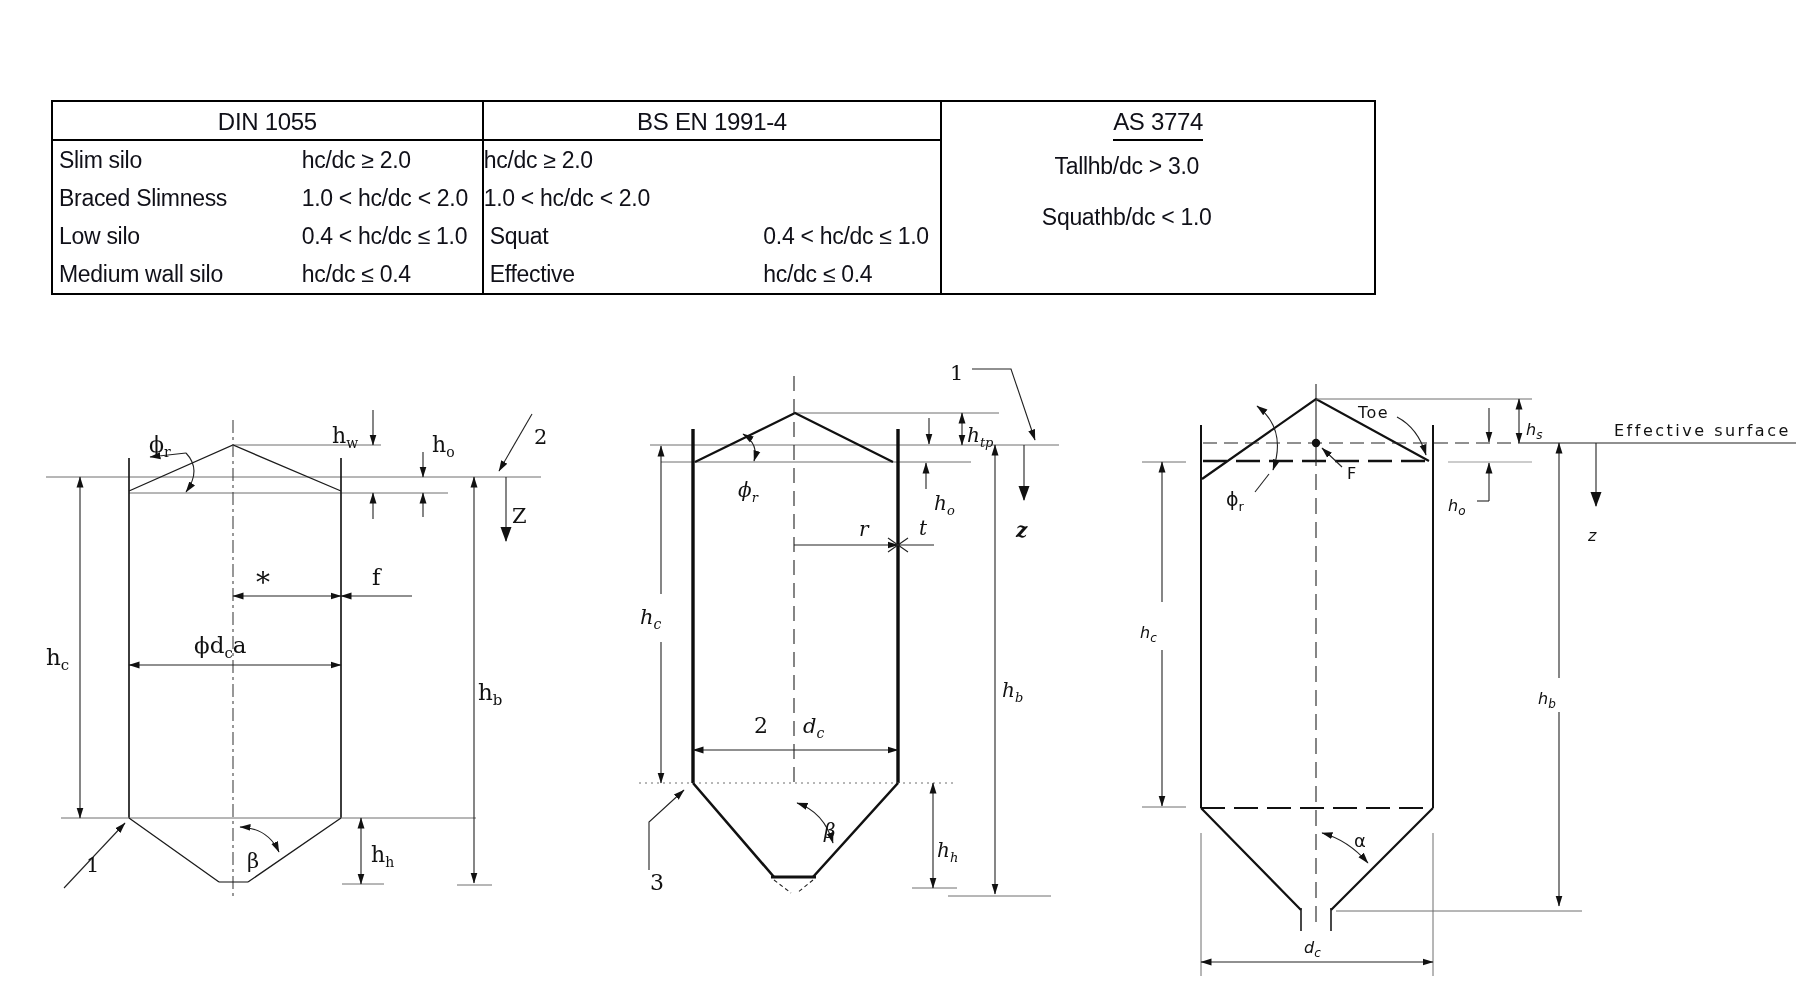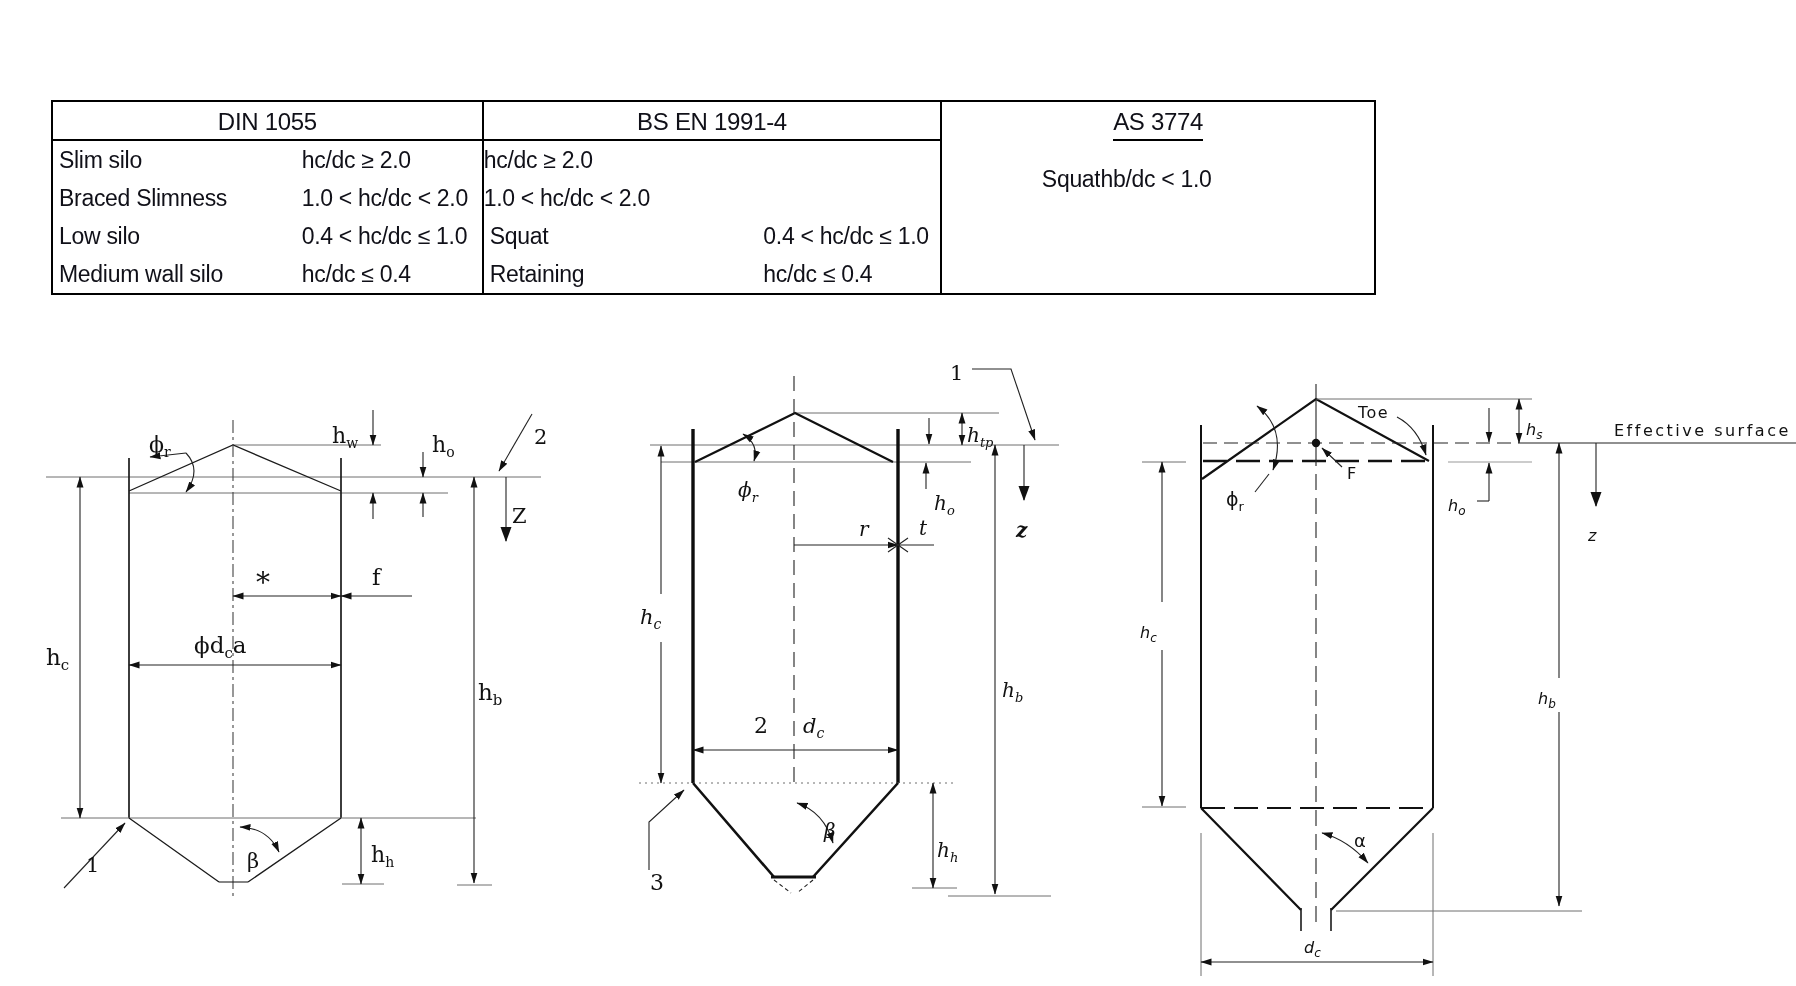--- a/index.html
+++ b/index.html
@@ -65,26 +65,30 @@
         <span class="val">hc/dc ≥ 2.0</span>
       </div>
       <div class="trow">
         <span class="val">1.0 &lt; hc/dc &lt; 2.0</span>
       </div>
       <div class="trow">
         <span class="name">Squat</span>
         <span class="val">0.4 &lt; hc/dc ≤ 1.0</span>
       </div>
       <div class="trow">
-        <span class="name">Retaining</span>
+        <span class="name">Effective</span>
         <span class="val">hc/dc ≤ 0.4</span>
       </div>
     </div>
     <div class="tcol tcol-as">
       <div class="thead">AS 3774</div>
+      <div class="trow">
+        <span class="name">Tall</span>
+        <span class="val">hb/dc &gt; 3.0</span>
+      </div>
       <div class="trow">
         <span class="name">Squat</span>
         <span class="val">hb/dc &lt; 1.0</span>
       </div>
       <div class="trow">
         <span class="name"></span>
         <span class="val"></span>
       </div>
     </div>
   </div>

